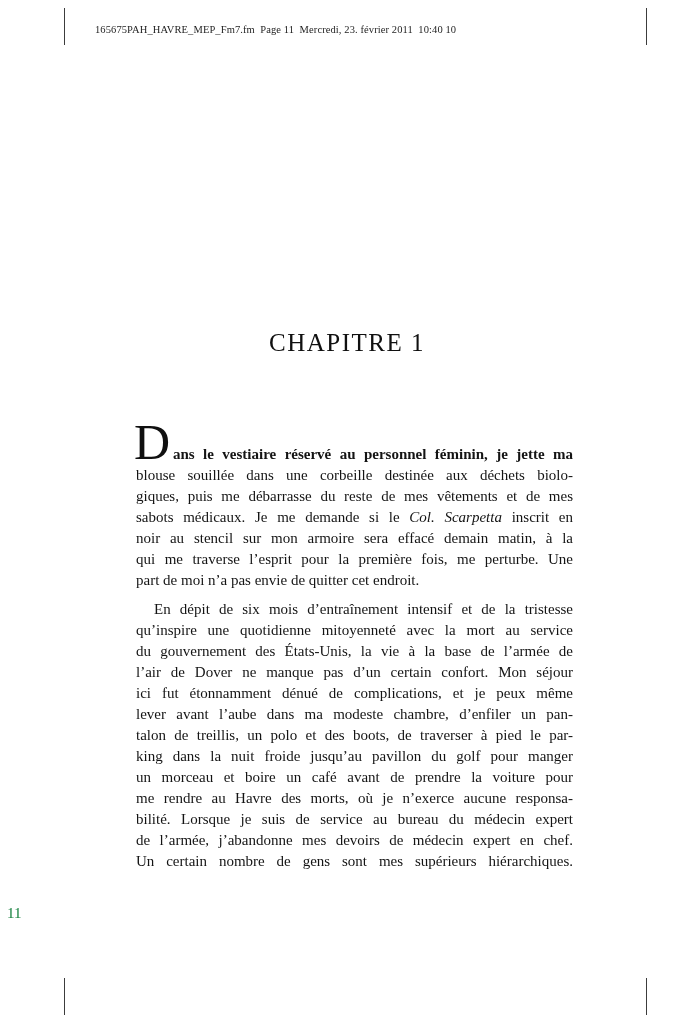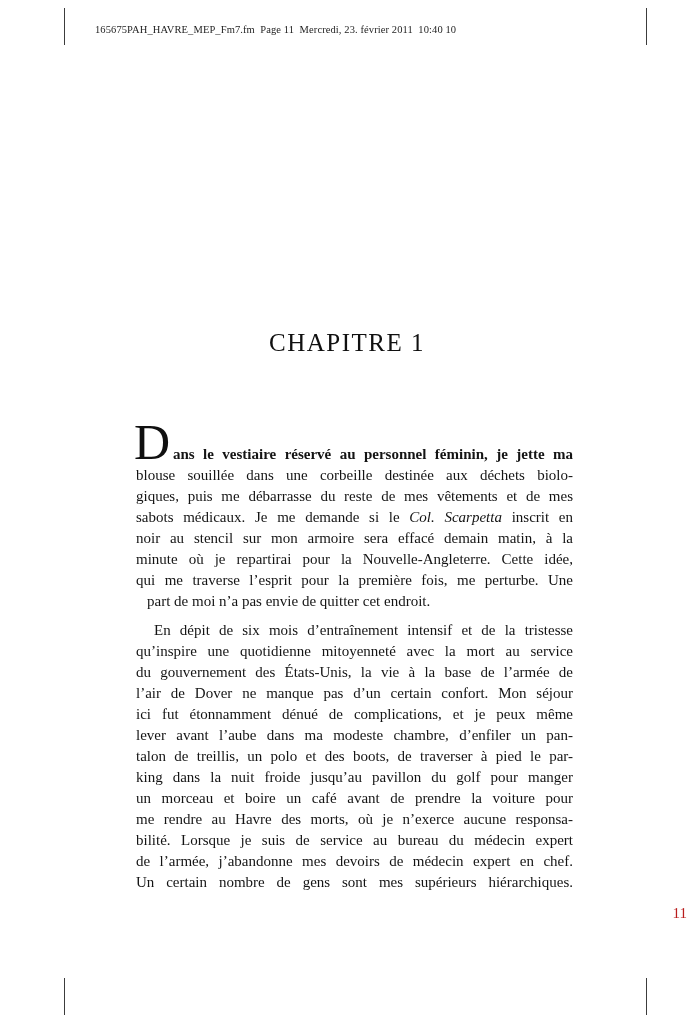--- a/index.html
+++ b/index.html
@@ -54,40 +54,39 @@
     color: #141414;
   }
   .paragraph { position: relative; }
   .line {
     text-align: justify;
     text-align-last: justify;
   }
   .line.para-last {
     text-align: left;
     text-align-last: left;
-    margin-left: 11px;
   }
   .line.after-dropcap { padding-left: 37px; font-weight: bold; }
   .line.indent-first  { padding-left: 18px; margin-top: 8px; }
   .dropcap {
     position: absolute;
     left: -2px;
     top: -27px;
     font-size: 50px;
     line-height: 50px;
     color: #101010;
   }
   .page-number {
     position: absolute;
     left: 0;
     right: 0;
     top: 905px;
-    text-align: right;
+    text-align: left;
     font-size: 15px;
-    color: #b91c1c;
+    color: #15803d;
   }
   i { font-style: italic; }
 </style>
 </head>
 <body>
 
 <div class="page">
   <div class="crop-mark crop-tl"></div>
   <div class="crop-mark crop-tr"></div>
   <div class="crop-mark crop-bl"></div>
@@ -98,21 +97,20 @@
   <h1 class="chapter-title">CHAPITRE 1</h1>
 
   <div class="body-text">
       <div class="paragraph">
         <span class="dropcap">D</span>
         <div class="line after-dropcap"><span>ans le vestiaire réservé au personnel féminin, je jette ma</span></div>
         <div class="line"><span>blouse souillée dans une corbeille destinée aux déchets biolo-</span></div>
         <div class="line"><span>giques, puis me débarrasse du reste de mes vêtements et de mes</span></div>
         <div class="line"><span>sabots médicaux. Je me demande si le </span><i>Col. Scarpetta</i><span> inscrit en</span></div>
         <div class="line"><span>noir au stencil sur mon armoire sera effacé demain matin, à la</span></div>
-        <div class="line"><span>minute où je repartirai pour la Nouvelle-Angleterre. Cette idée,</span></div>
         <div class="line"><span>qui me traverse l’esprit pour la première fois, me perturbe. Une</span></div>
         <div class="line para-last"><span>part de moi n’a pas envie de quitter cet endroit.</span></div>
       </div>
       <div class="paragraph">
         <div class="line indent-first"><span>En dépit de six mois d’entraînement intensif et de la tristesse</span></div>
         <div class="line"><span>qu’inspire une quotidienne mitoyenneté avec la mort au service</span></div>
         <div class="line"><span>du gouvernement des États-Unis, la vie à la base de l’armée de</span></div>
         <div class="line"><span>l’air de Dover ne manque pas d’un certain confort. Mon séjour</span></div>
         <div class="line"><span>ici fut étonnamment dénué de complications, et je peux même</span></div>
         <div class="line"><span>lever avant l’aube dans ma modeste chambre, d’enfiler un pan-</span></div>

